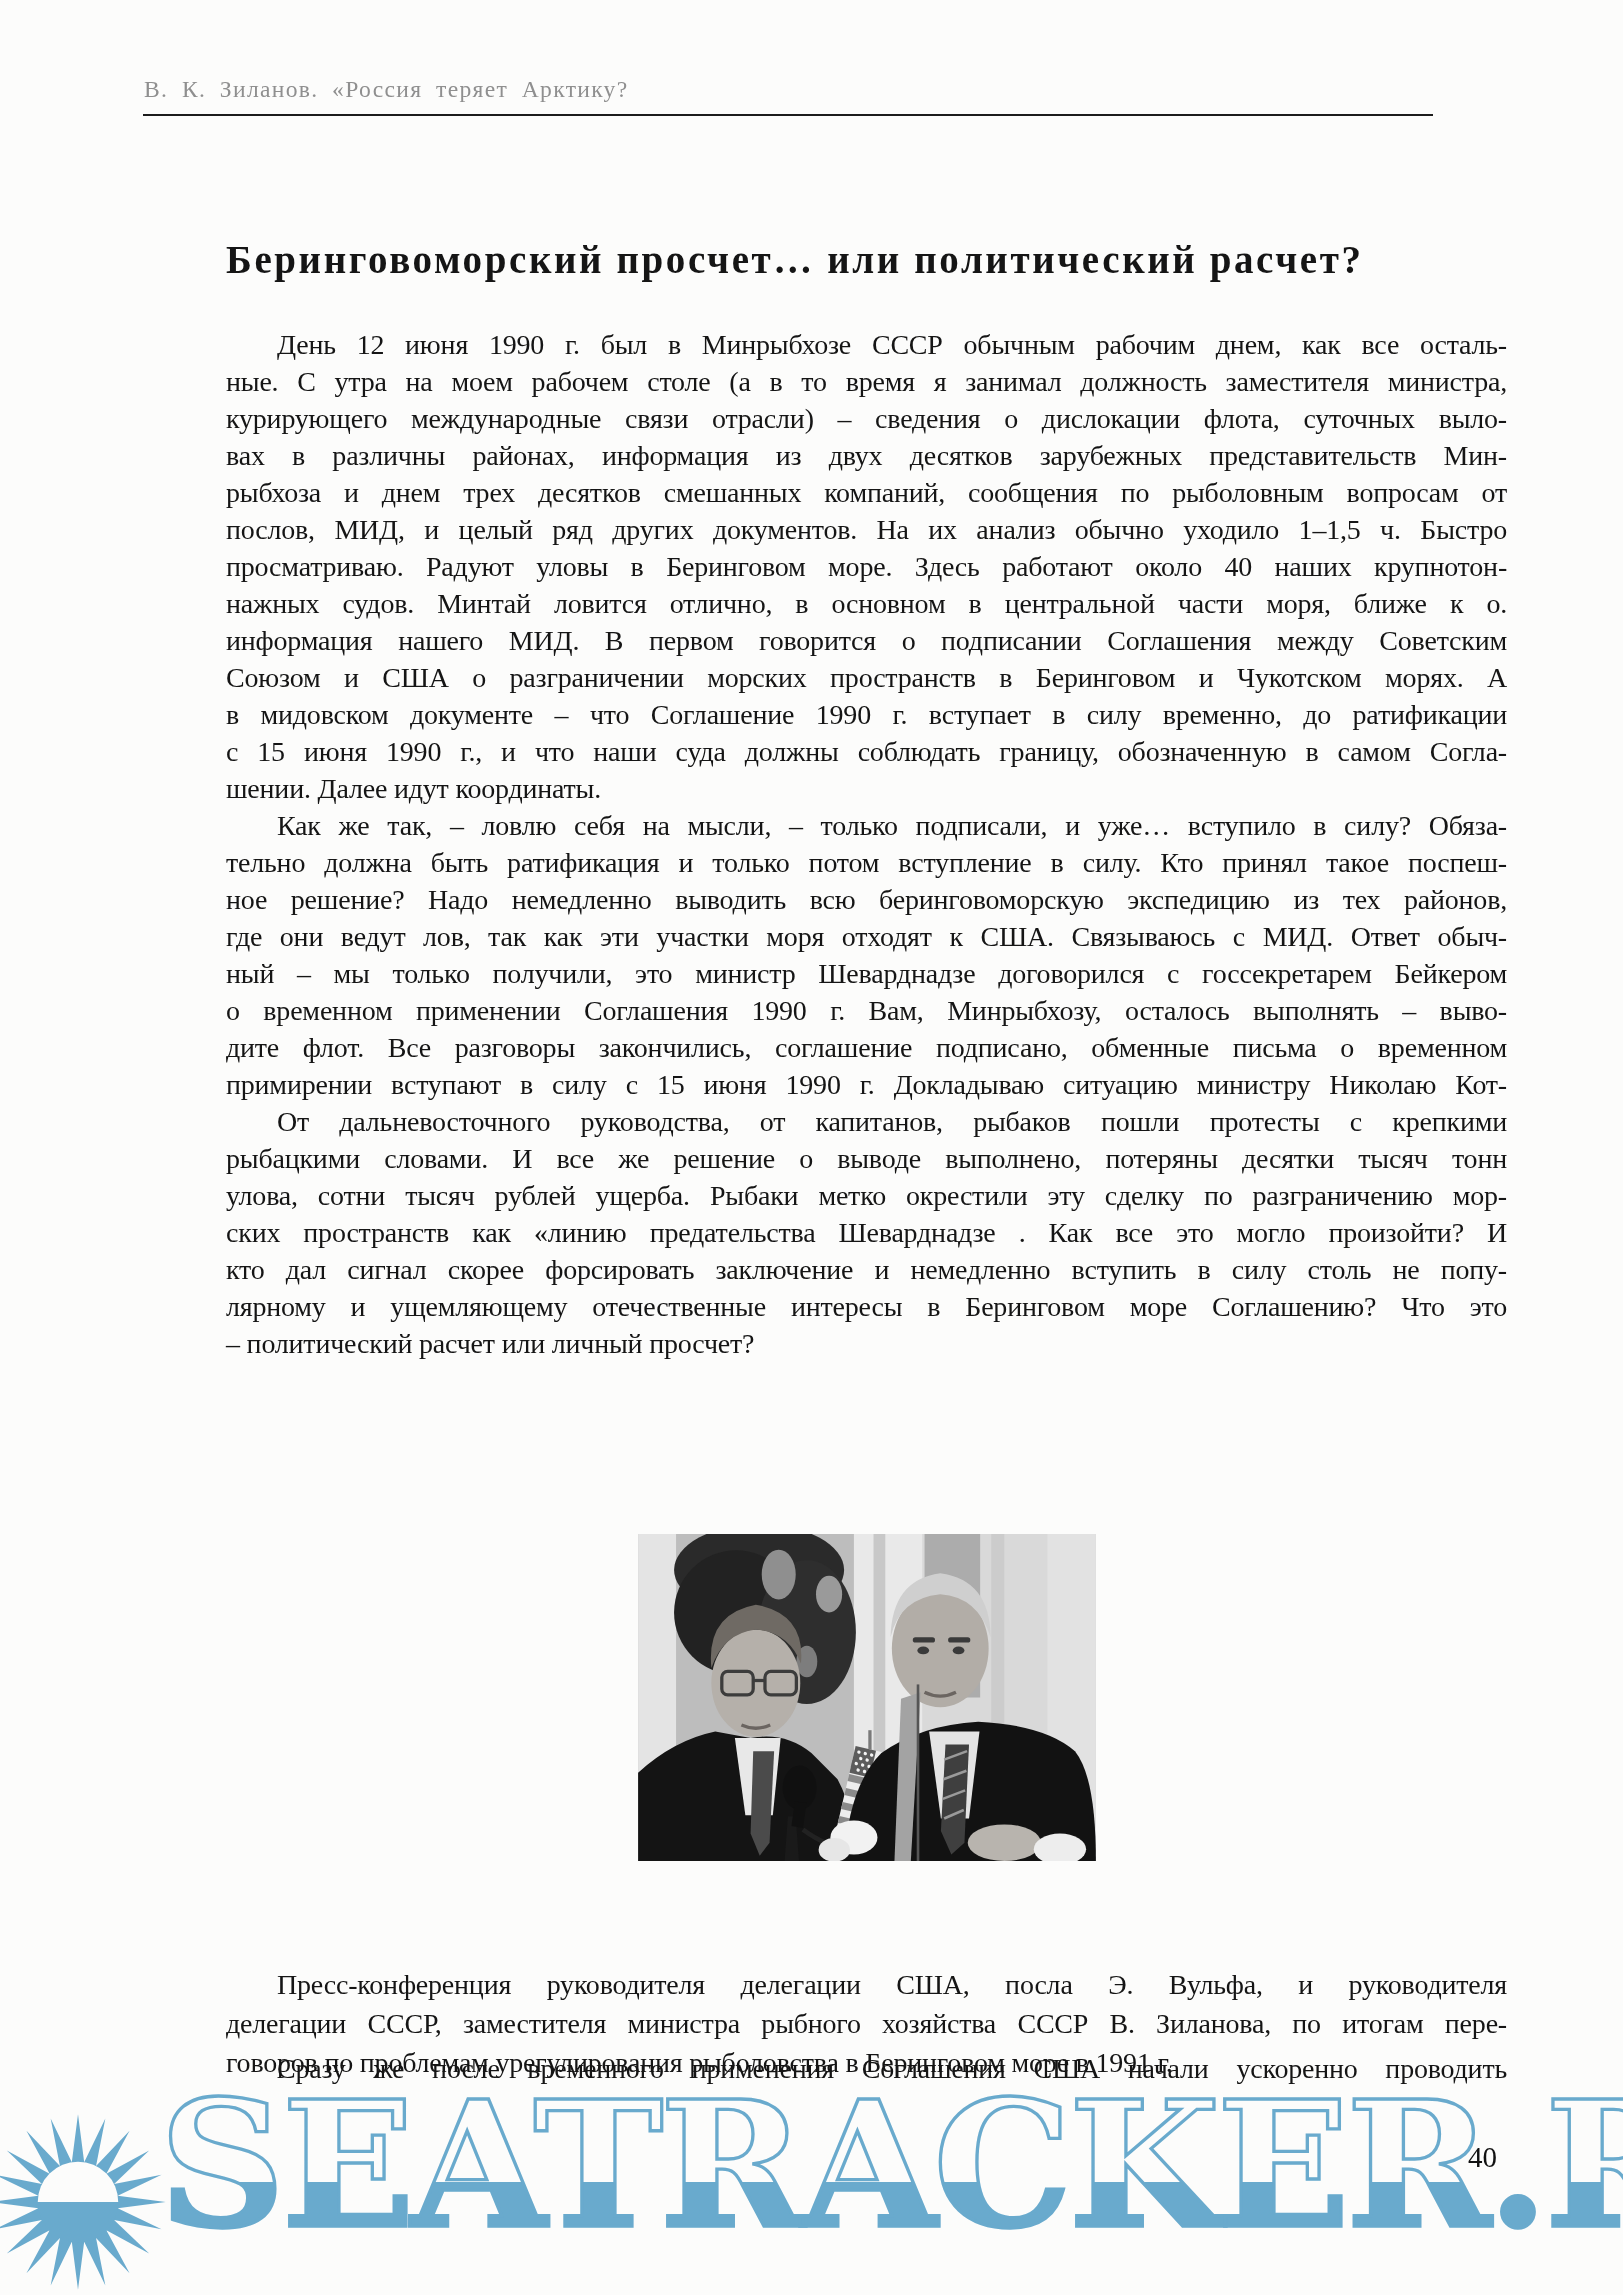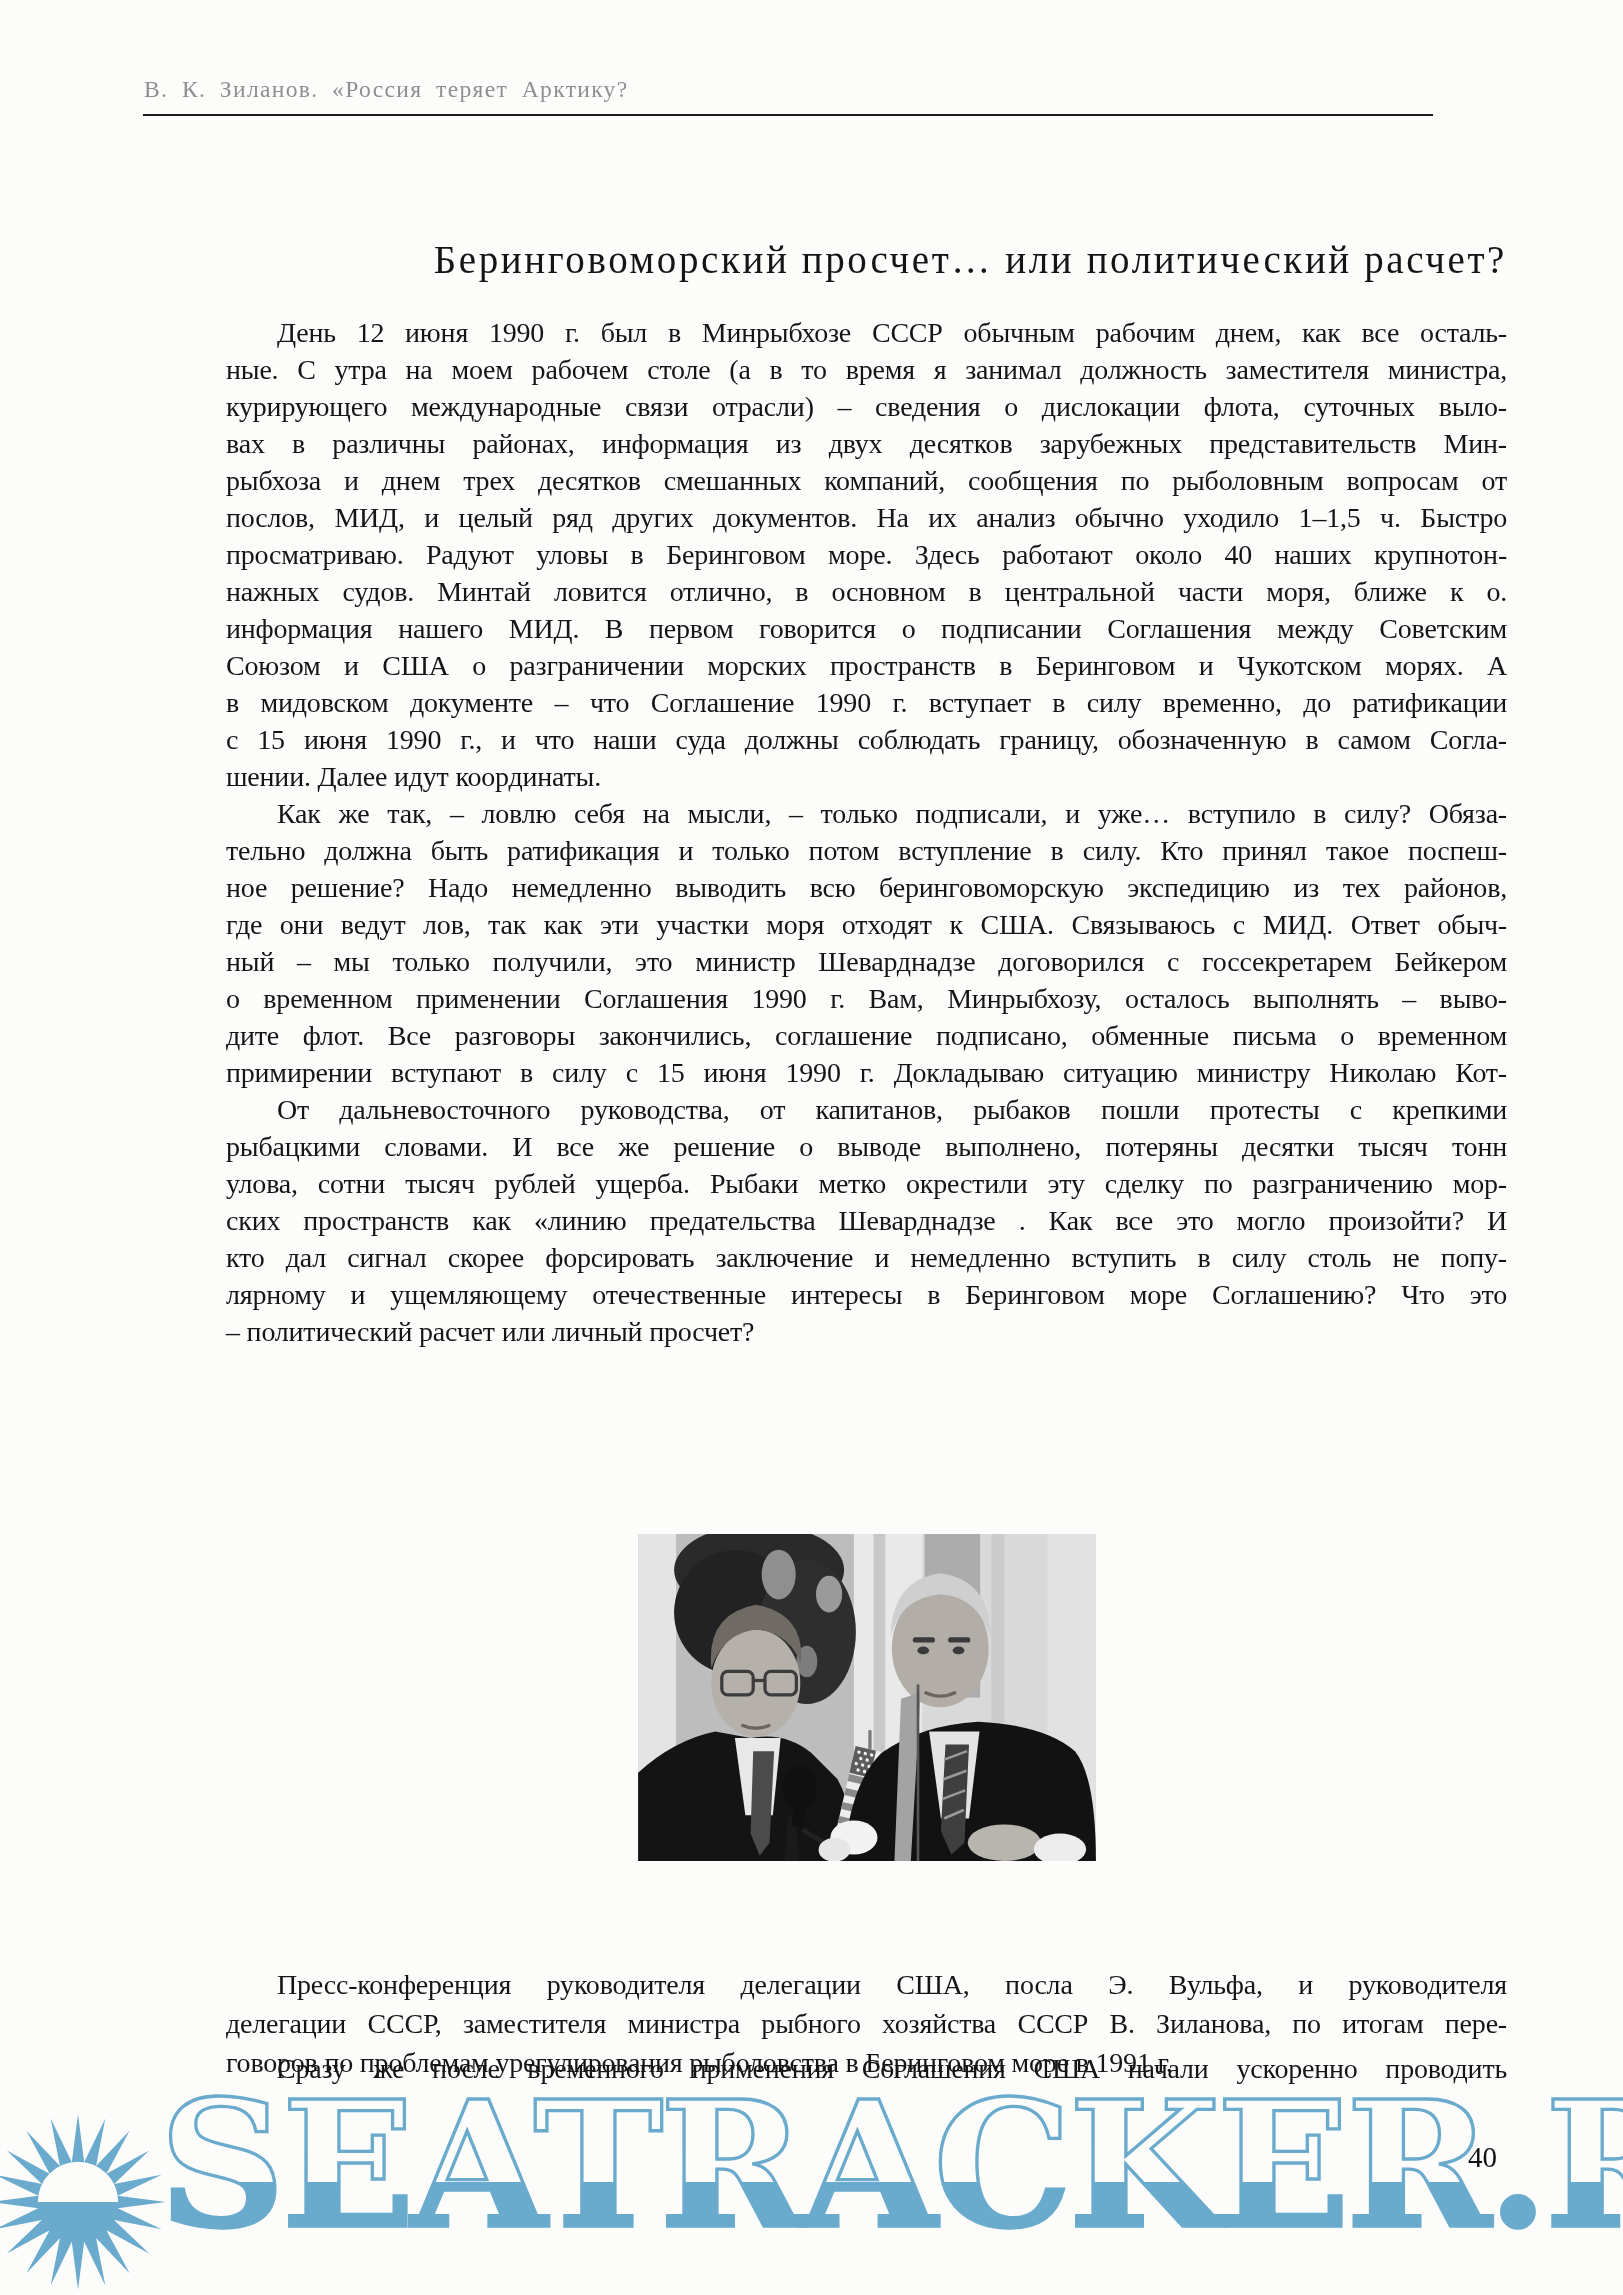--- a/index.html
+++ b/index.html
@@ -17,26 +17,26 @@
     font-size:23.6px;color:#8f8f8f;letter-spacing:1.3px;word-spacing:6.5px;
     white-space:nowrap;
   }
   .header-rule{
     position:absolute;left:143px;top:114px;width:1290px;height:2px;
     background:#1c1c1c;
   }
   
   .chapter-title{
     position:absolute;left:226px;top:237px;width:1281px;
-    text-align:right;font-weight:normal;font-size:39px;letter-spacing:2.6px;
+    text-align:left;font-weight:bold;font-size:39px;letter-spacing:2.6px;
     margin:0;white-space:nowrap;
   }
   
   .text-flow{position:absolute;left:226px;width:1281px;font-size:28px;line-height:37px;z-index:2;}
-  .flow-main{top:314px;}
+  .flow-main{top:326px;}
   .flow-caption{top:1965px;line-height:39px;}
   .flow-closing{top:2049px;line-height:39px;}
   .line{
     text-align:justify;text-align-last:justify;
     white-space:normal;letter-spacing:-0.2px;
   }
   .line.first{text-indent:51px;}
   .line.last{text-align-last:left;}
   
   .photo{

